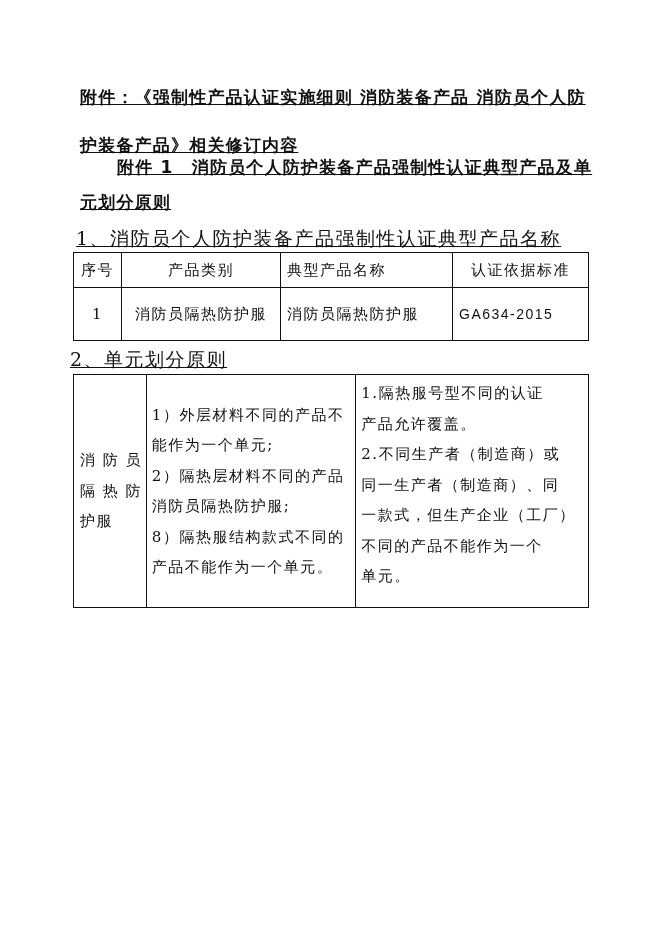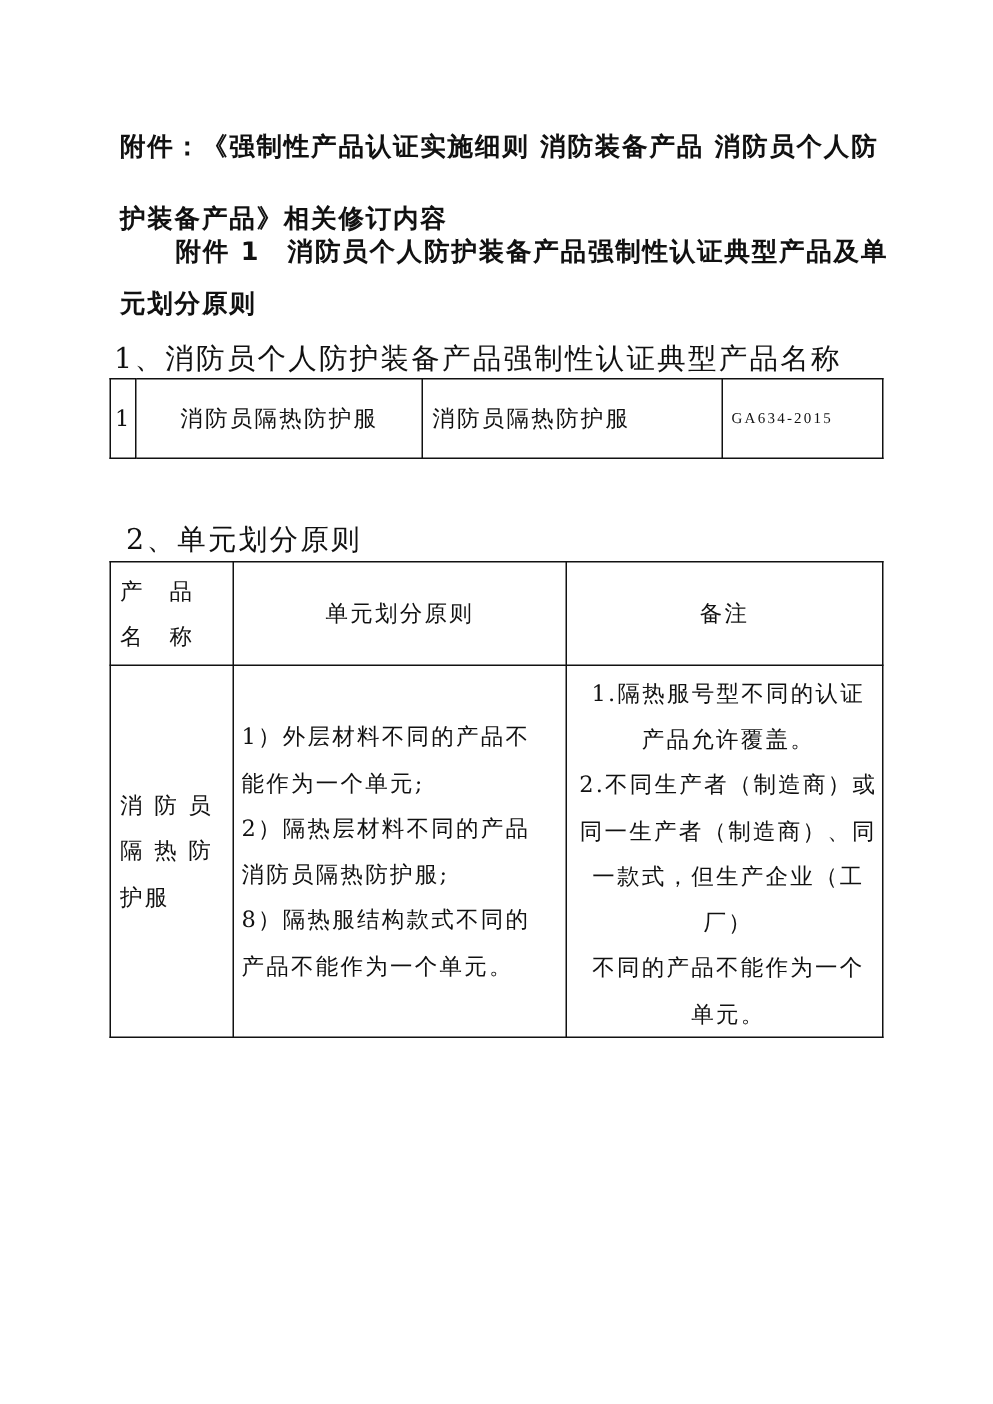--- a/index.html
+++ b/index.html
@@ -1,18 +1,18 @@
 <!DOCTYPE html>
 <html><head>
   <meta charset="utf-8">
   <style>
     html, body { margin: 0; padding: 0; background: #ffffff; }
     body { width: 662px; height: 936px; position: relative; overflow: hidden;
            font-family: "DejaVu Serif", "Liberation Serif", serif; color: #111; }
-    .abs { position: absolute; white-space: nowrap; }
+    .abs { position: absolute; white-space: nowrap; text-decoration: underline; }
     .title { font-family: "DejaVu Sans", "Liberation Sans", sans-serif; font-weight: bold; font-size: 17px; letter-spacing: 1.2px; }
     .section { font-size: 19px; letter-spacing: 1.5px; }
     table { position: absolute; border-collapse: collapse; }
     td { border: 1.5px solid #111; font-size: 15px; padding: 0; letter-spacing: 1.5px; vertical-align: middle; }
     .t1 td { height: 34px; }
     .c { text-align: center; }
     .cell-text { line-height: 30.5px; white-space: normal; }
   </style>
 </head>
 <body>
@@ -20,56 +20,54 @@
 <div>
   <div class="abs title" style="left:80px; top:86px;">附件：《强制性产品认证实施细则 消防装备产品 消防员个人防</div>
   <div class="abs title" style="left:80px; top:134px;">护装备产品》相关修订内容</div>
   <div class="abs title" style="left:117px; top:156px;">附件 1　消防员个人防护装备产品强制性认证典型产品及单</div>
   <div class="abs title" style="left:80px; top:191px;">元划分原则</div>
 
   <div class="abs section" style="left:76px; top:226px;">1、消防员个人防护装备产品强制性认证典型产品名称</div>
 
   <table class="t1" style="left:73px; top:252px; width:516px;">
     <tbody>
+        <tr>
+      <td class="c" style="width:47px;">序号</td>
+      <td class="c" style="width:158px;">产品类别</td>
+      <td style="width:165px; padding-left:6px;">典型产品名称</td>
+      <td class="c">认证依据标准</td>
+    </tr>
     <tr style="height:53px;">
       <td class="c" style="height:52px;">1</td>
       <td class="c">消防员隔热防护服</td>
       <td style="padding-left:6px;">消防员隔热防护服</td>
-      <td style="padding-left:6px; font-family:Liberation Serif, serif; font-size:10px;">GA634-2015</td>
+      <td style="padding-left:6px; font-family:Liberation Sans, sans-serif; font-size:14px;">GA634-2015</td>
     </tr>
   </tbody>
     </table>
 
-  <div class="abs section" style="left:84px; top:347px;">2、单元划分原则</div>
+  <div class="abs section" style="left:70px; top:347px;">2、单元划分原则</div>
 
   <table style="left:73px; top:374px; width:516px;">
     <tbody>
-        <tr>
-      <td style="width:75px; height:68px; padding-left:6px;">
-        <div class="cell-text">产　品</div>
-        <div class="cell-text">名　称</div>
-      </td>
-      <td class="c" style="width:221px;">单元划分原则</td>
-      <td class="c">备注</td>
-    </tr>
     <tr>
       <td style="height:232px; padding-left:6px;">
         <div class="cell-text">消 防 员</div>
         <div class="cell-text">隔 热 防</div>
         <div class="cell-text">护服</div>
       </td>
       <td style="padding-left:5px;">
         <div class="cell-text">1）外层材料不同的产品不</div>
         <div class="cell-text">能作为一个单元;</div>
         <div class="cell-text">2）隔热层材料不同的产品</div>
         <div class="cell-text">消防员隔热防护服;</div>
         <div class="cell-text">8）隔热服结构款式不同的</div>
         <div class="cell-text">产品不能作为一个单元。</div>
       </td>
-      <td style="padding-left:5px; vertical-align:top; padding-top:3px;text-align:center;">
+      <td style="padding-left:5px; vertical-align:top; padding-top:3px;">
         <div class="cell-text">1.隔热服号型不同的认证</div>
         <div class="cell-text">产品允许覆盖。</div>
         <div class="cell-text">2.不同生产者（制造商）或</div>
         <div class="cell-text">同一生产者（制造商）、同</div>
         <div class="cell-text">一款式，但生产企业（工厂）</div>
         <div class="cell-text">不同的产品不能作为一个</div>
         <div class="cell-text">单元。</div>
       </td>
     </tr>
   </tbody>

